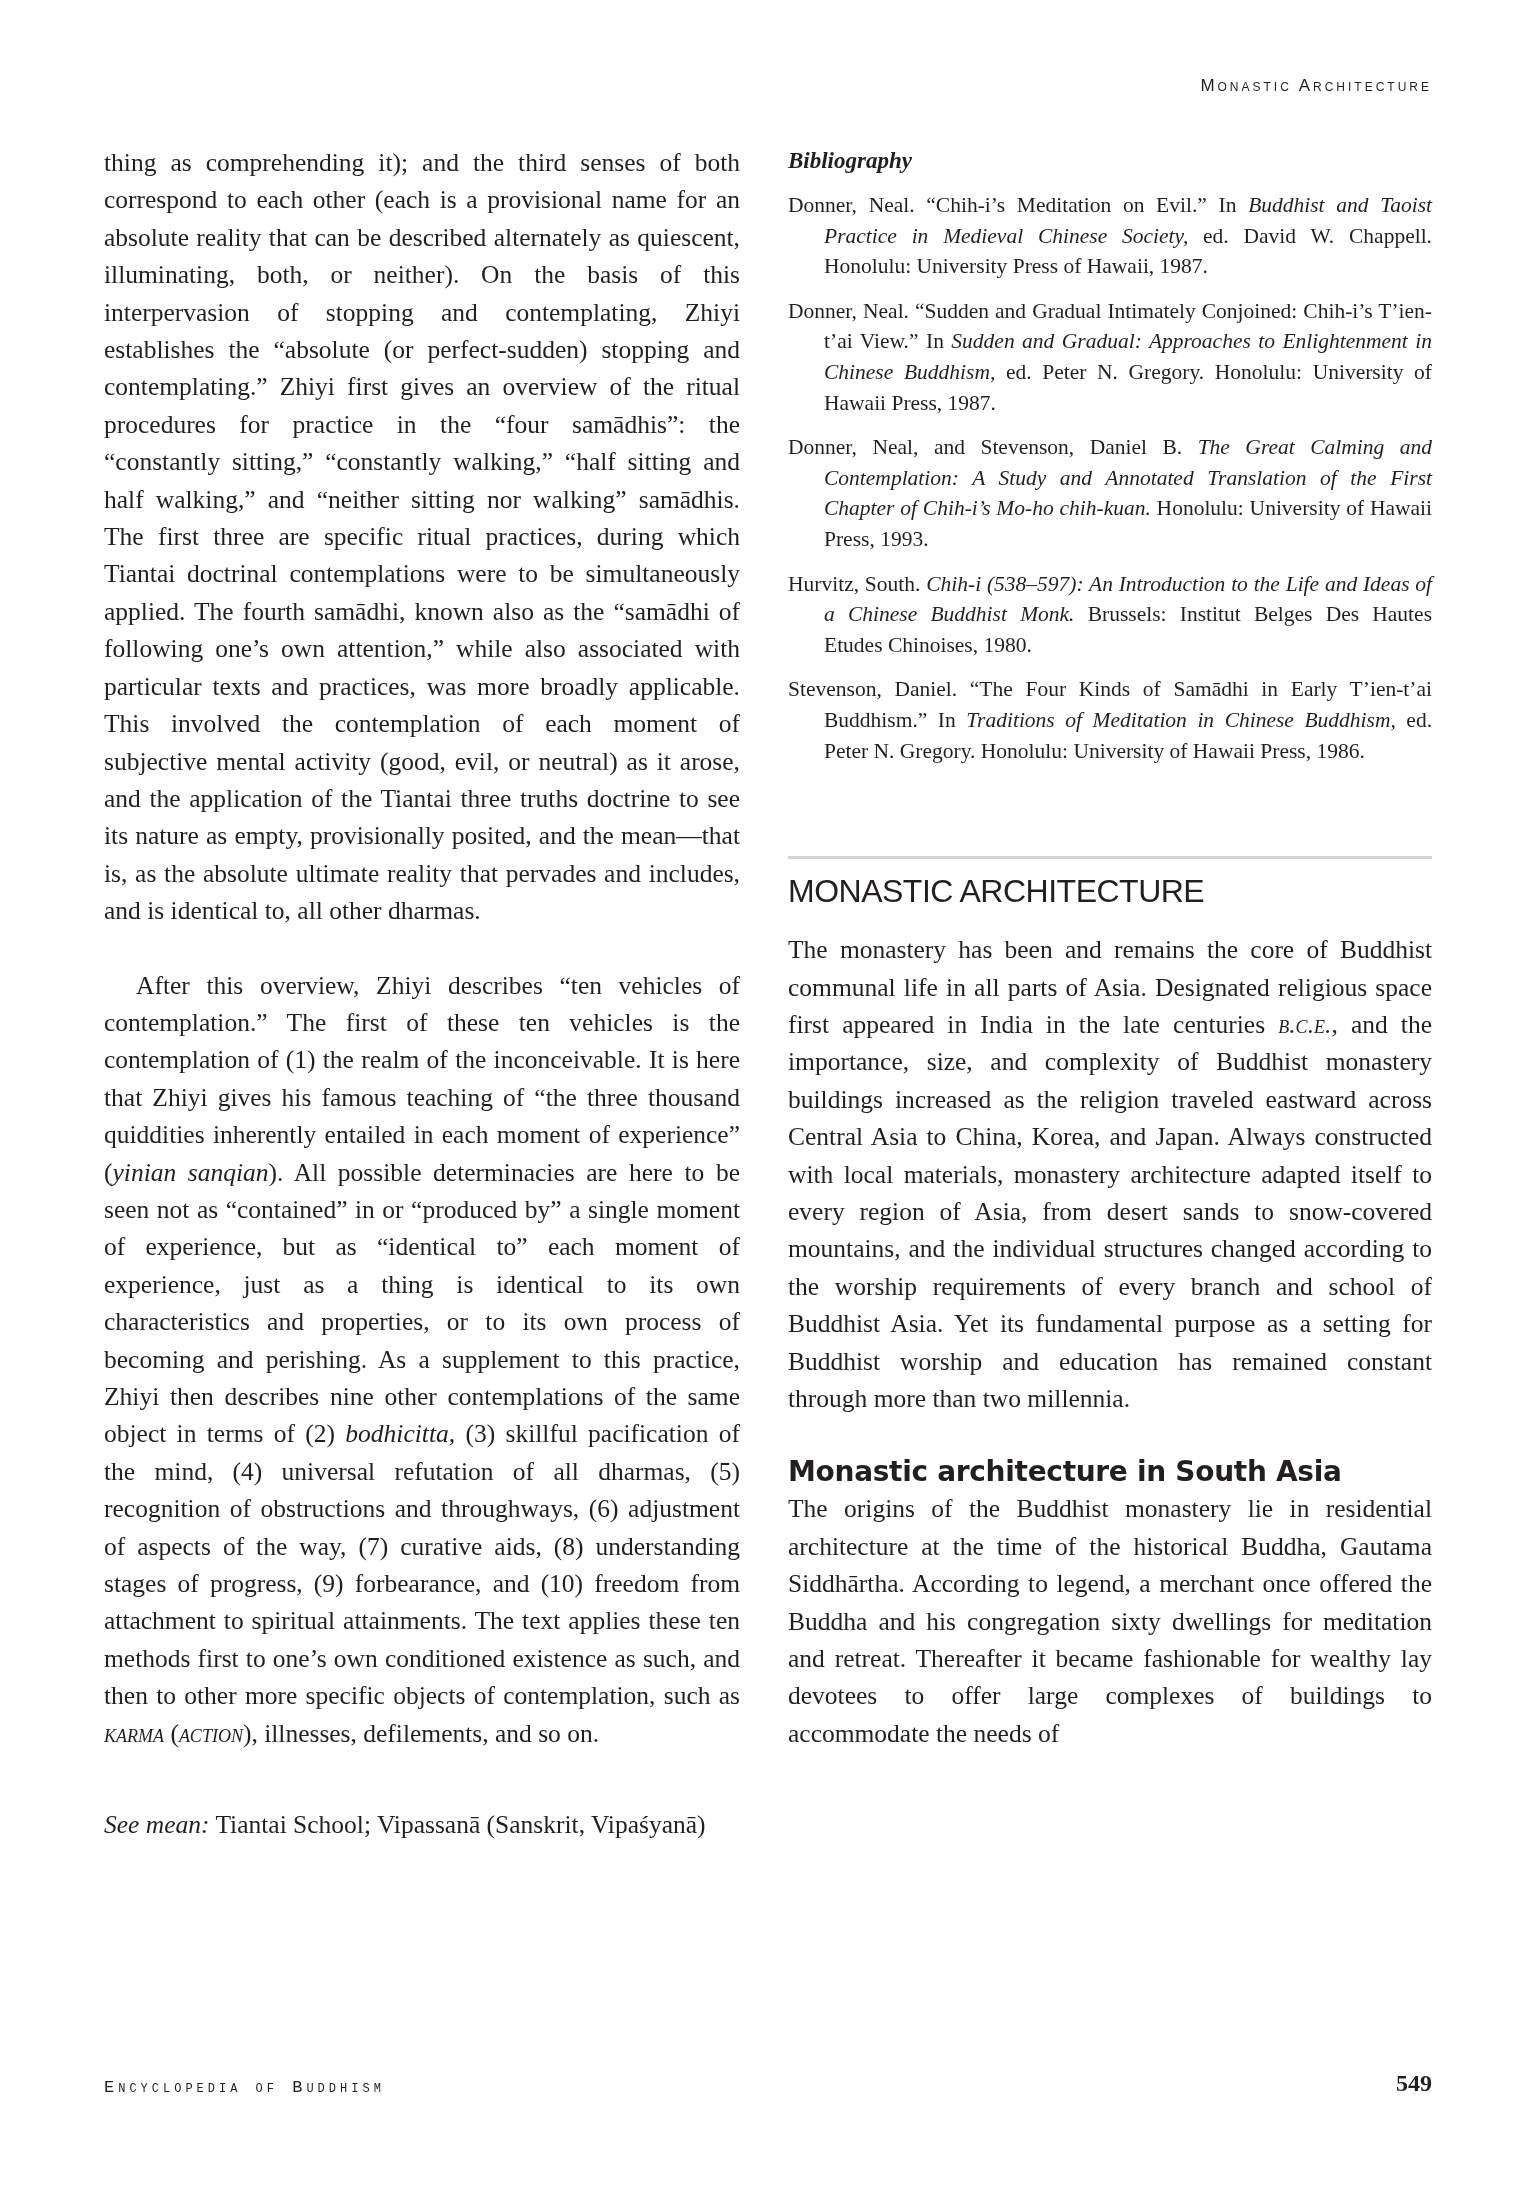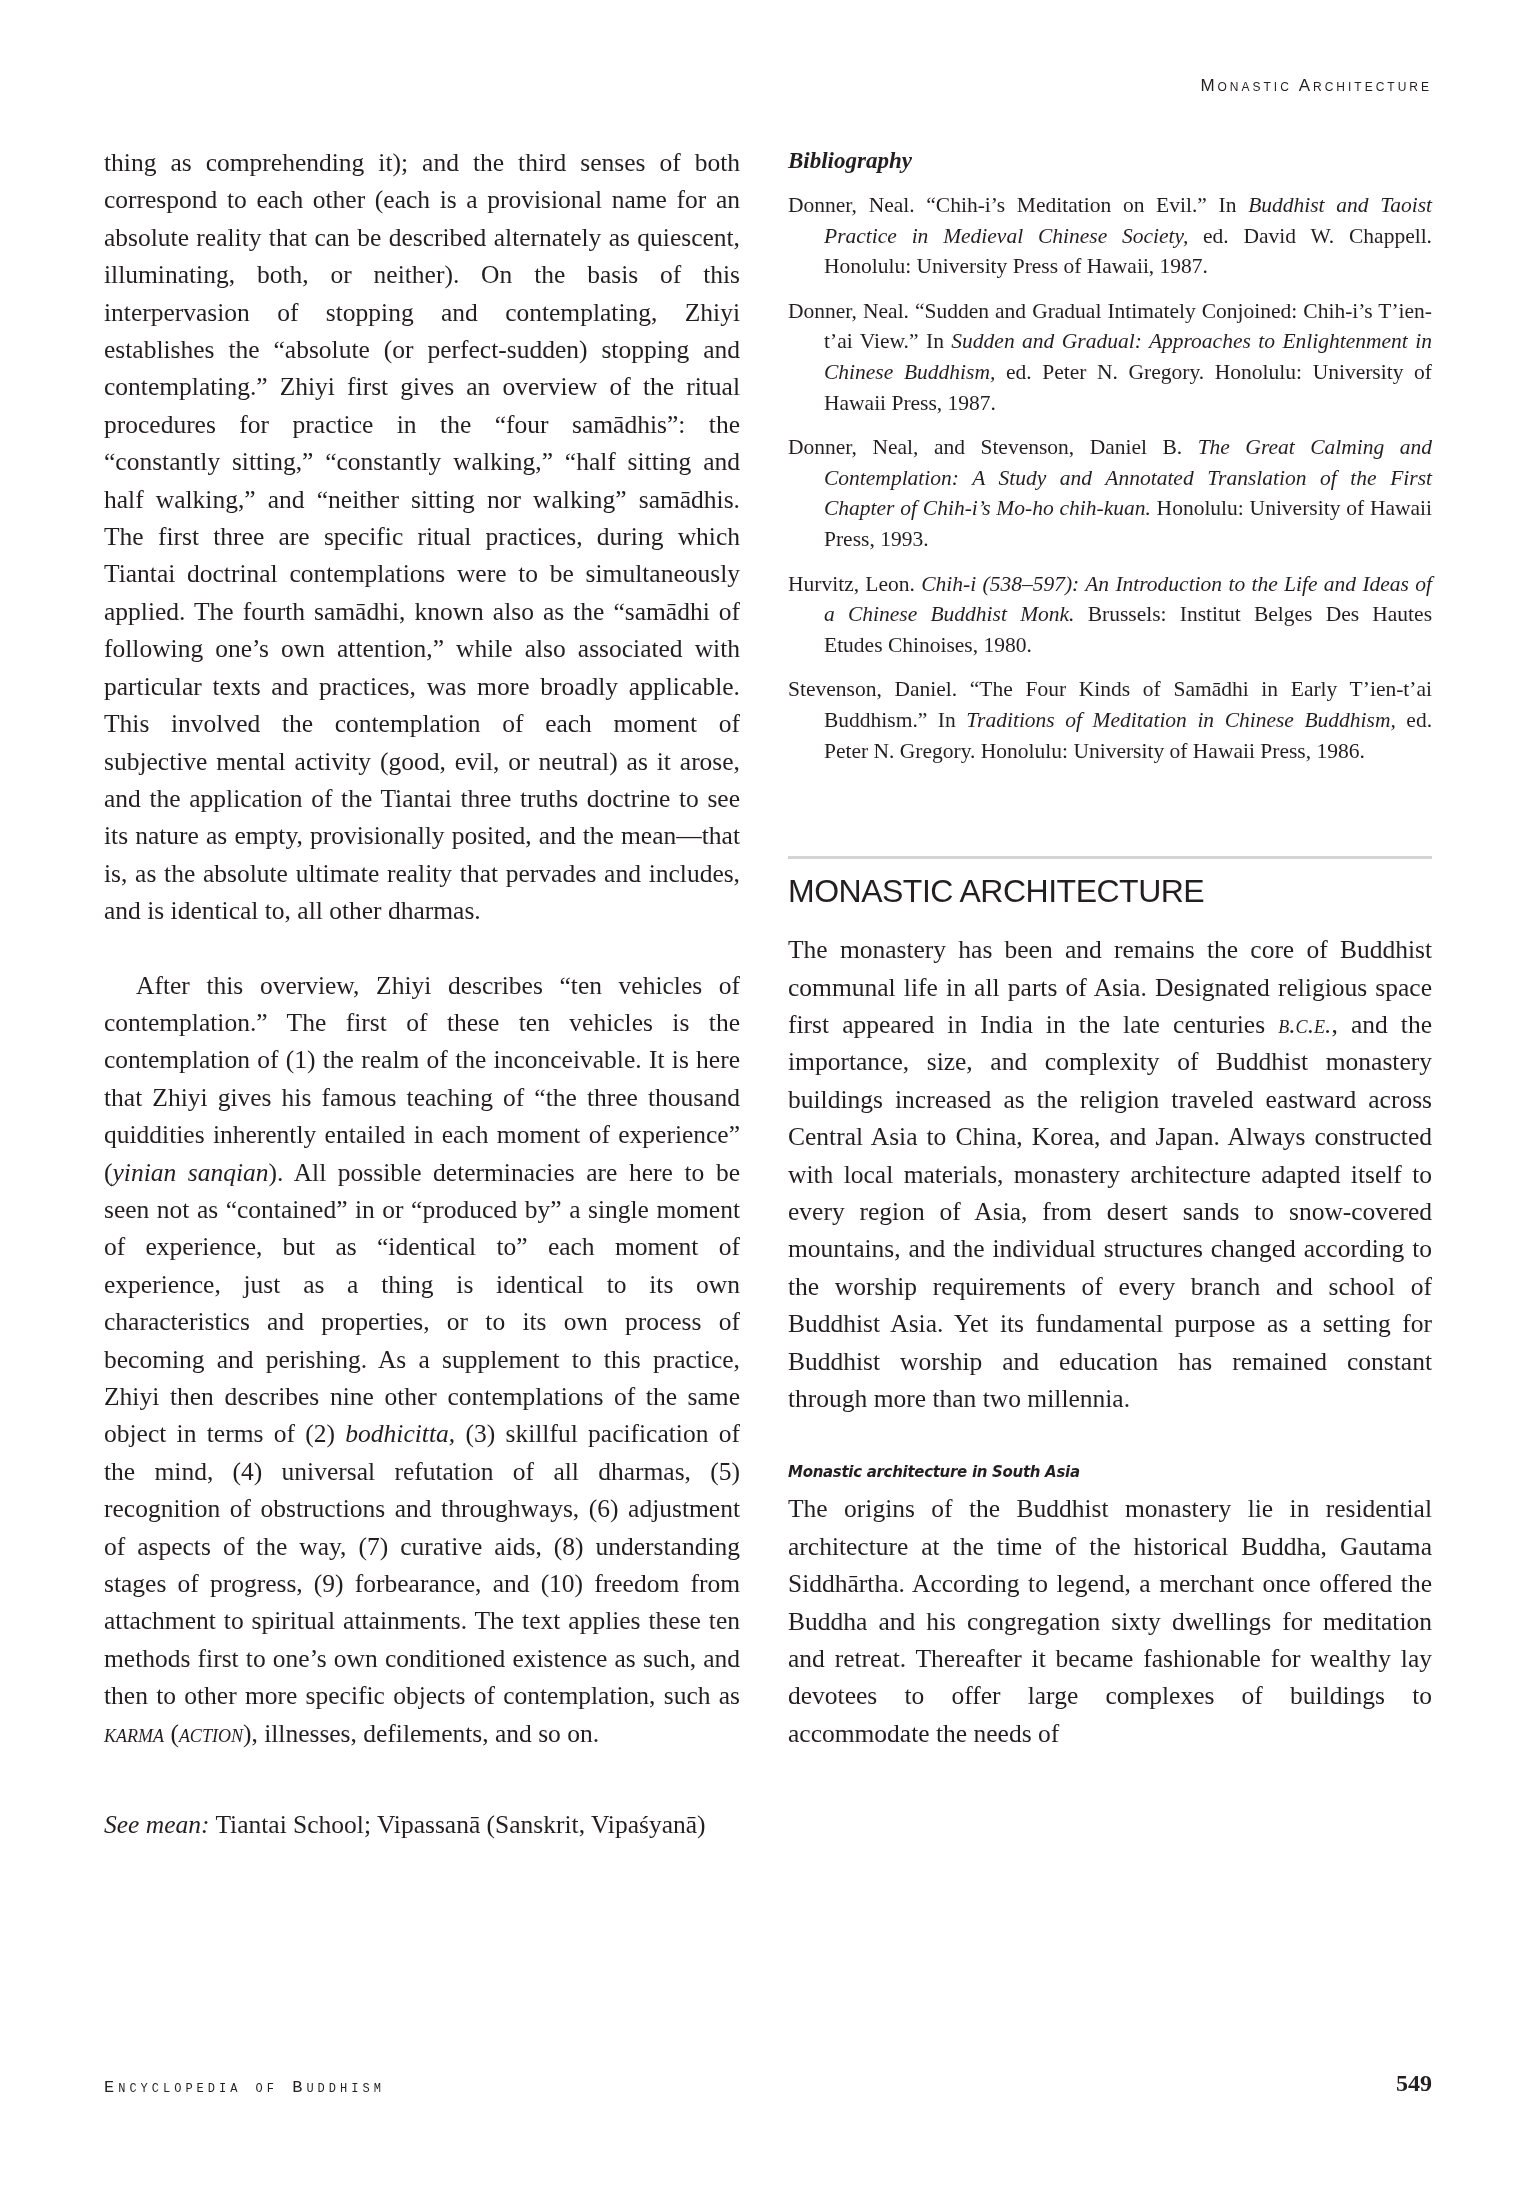--- a/index.html
+++ b/index.html
@@ -26,22 +26,22 @@
     font-size: 21.5px; line-height: 30.6px; padding-left: 36px; text-indent: -36px;
     margin-bottom: 14px; text-align: justify;
   }
   .author-sig { text-align: right; font-variant: small-caps; font-size: 24px; margin-top: 10px; letter-spacing: 0.5px; }
   .section-rule { margin-top: 90px; height: 3px; background: #d4d4d4; }
   .section-title {
     font-family: "Liberation Sans", sans-serif; font-size: 32px; font-weight: normal;
     letter-spacing: -0.5px; margin: 10px 0 18px 0; line-height: 44px;
   }
   .sub-heading {
-    font-family: "DejaVu Sans", sans-serif; font-weight: bold; font-size: 15px;
-    margin-top: 37px; line-height: 36px; letter-spacing: -0.3px; font-style: italic;
+    font-family: "DejaVu Sans", sans-serif; font-weight: bold; font-size: 28px;
+    margin-top: 37px; line-height: 36px; letter-spacing: -0.3px;
   }
   .footer-left {
     position: absolute; top: 2078px; left: 104px;
     font-family: Liberation Mono, monospace; font-size: 17px; letter-spacing: 4px;
     font-variant: small-caps;
   }
   .footer-right {
     position: absolute; top: 2070px; right: 90px;
     font-family: "Liberation Serif", serif; font-size: 24px; font-weight: bold;
   }
@@ -56,21 +56,21 @@
   <p class="indent gap"><span>After this overview, Zhiyi describes “ten vehicles of contemplation.” The first of these ten vehicles is the contemplation of (1) the realm of the inconceivable. It is here that Zhiyi gives his famous teaching of “the three thousand quiddities inherently entailed in each moment of experience” (</span><i>yinian sanqian</i><span>). All possible determinacies are here to be seen not as “contained” in or “produced by” a single moment of experience, but as “identical to” each moment of experience, just as a thing is identical to its own characteristics and properties, or to its own process of becoming and perishing. As a supplement to this practice, Zhiyi then describes nine other contemplations of the same object in terms of (2) </span><i>bodhicitta,</i><span> (3) skillful pacification of the mind, (4) universal refutation of all dharmas, (5) recognition of obstructions and throughways, (6) adjustment of aspects of the way, (7) curative aids, (8) understanding stages of progress, (9) forbearance, and (10) freedom from attachment to spiritual attainments. The text applies these ten methods first to one’s own conditioned existence as such, and then to other more specific objects of contemplation, such as </span><span class="sc">karma</span><span> (</span><span class="sc">action</span><span>), illnesses, defilements, and so on.</span></p>
   <p class="see-also"><i>See mean:</i><span> Tiantai School; Vipassanā (Sanskrit, Vipaśyanā)</span></p>
 </div>
 
 <div class="col col-right">
   <div class="bib-title">Bibliography</div>
   <div>
     <p class="bib-entry"><span>Donner, Neal. “Chih-i’s Meditation on Evil.” In </span><i>Buddhist and Taoist Practice in Medieval Chinese Society,</i><span> ed. David W. Chappell. Honolulu: University Press of Hawaii, 1987.</span></p>
     <p class="bib-entry"><span>Donner, Neal. “Sudden and Gradual Intimately Conjoined: Chih-i’s T’ien-t’ai View.” In </span><i>Sudden and Gradual: Approaches to Enlightenment in Chinese Buddhism,</i><span> ed. Peter N. Gregory. Honolulu: University of Hawaii Press, 1987.</span></p>
     <p class="bib-entry"><span>Donner, Neal, and Stevenson, Daniel B. </span><i>The Great Calming and Contemplation: A Study and Annotated Translation of the First Chapter of Chih-i’s Mo-ho chih-kuan.</i><span> Honolulu: University of Hawaii Press, 1993.</span></p>
-    <p class="bib-entry"><span>Hurvitz, Leon. </span><i>Chih-i (538–597): An Introduction to the Life and Ideas of a Chinese Buddhist Monk.</i><span> Brussels: Institut Belges Des Hautes Etudes Chinoises, 1980.</span></p>
+    <p class="bib-entry"><span>Hurvitz, South. </span><i>Chih-i (538–597): An Introduction to the Life and Ideas of a Chinese Buddhist Monk.</i><span> Brussels: Institut Belges Des Hautes Etudes Chinoises, 1980.</span></p>
     <p class="bib-entry"><span>Stevenson, Daniel. “The Four Kinds of Samādhi in Early T’ien-t’ai Buddhism.” In </span><i>Traditions of Meditation in Chinese Buddhism,</i><span> ed. Peter N. Gregory. Honolulu: University of Hawaii Press, 1986.</span></p>
   </div>
 
   <div class="section-rule"></div>
   <h2 class="section-title">MONASTIC ARCHITECTURE</h2>
   <p><span>The monastery has been and remains the core of Buddhist communal life in all parts of Asia. Designated religious space first appeared in India in the late centuries </span><span class="sc">b.c.e.</span><span>, and the importance, size, and complexity of Buddhist monastery buildings increased as the religion traveled eastward across Central Asia to China, Korea, and Japan. Always constructed with local materials, monastery architecture adapted itself to every region of Asia, from desert sands to snow-covered mountains, and the individual structures changed according to the worship requirements of every branch and school of Buddhist Asia. Yet its fundamental purpose as a setting for Buddhist worship and education has remained constant through more than two millennia.</span></p>
   <div class="sub-heading">Monastic architecture in South Asia</div>
   <p>The origins of the Buddhist monastery lie in residential architecture at the time of the historical Buddha, Gautama Siddhārtha. According to legend, a merchant once offered the Buddha and his congregation sixty dwellings for meditation and retreat. Thereafter it became fashionable for wealthy lay devotees to offer large complexes of buildings to accommodate the needs of</p>
 </div>
 

